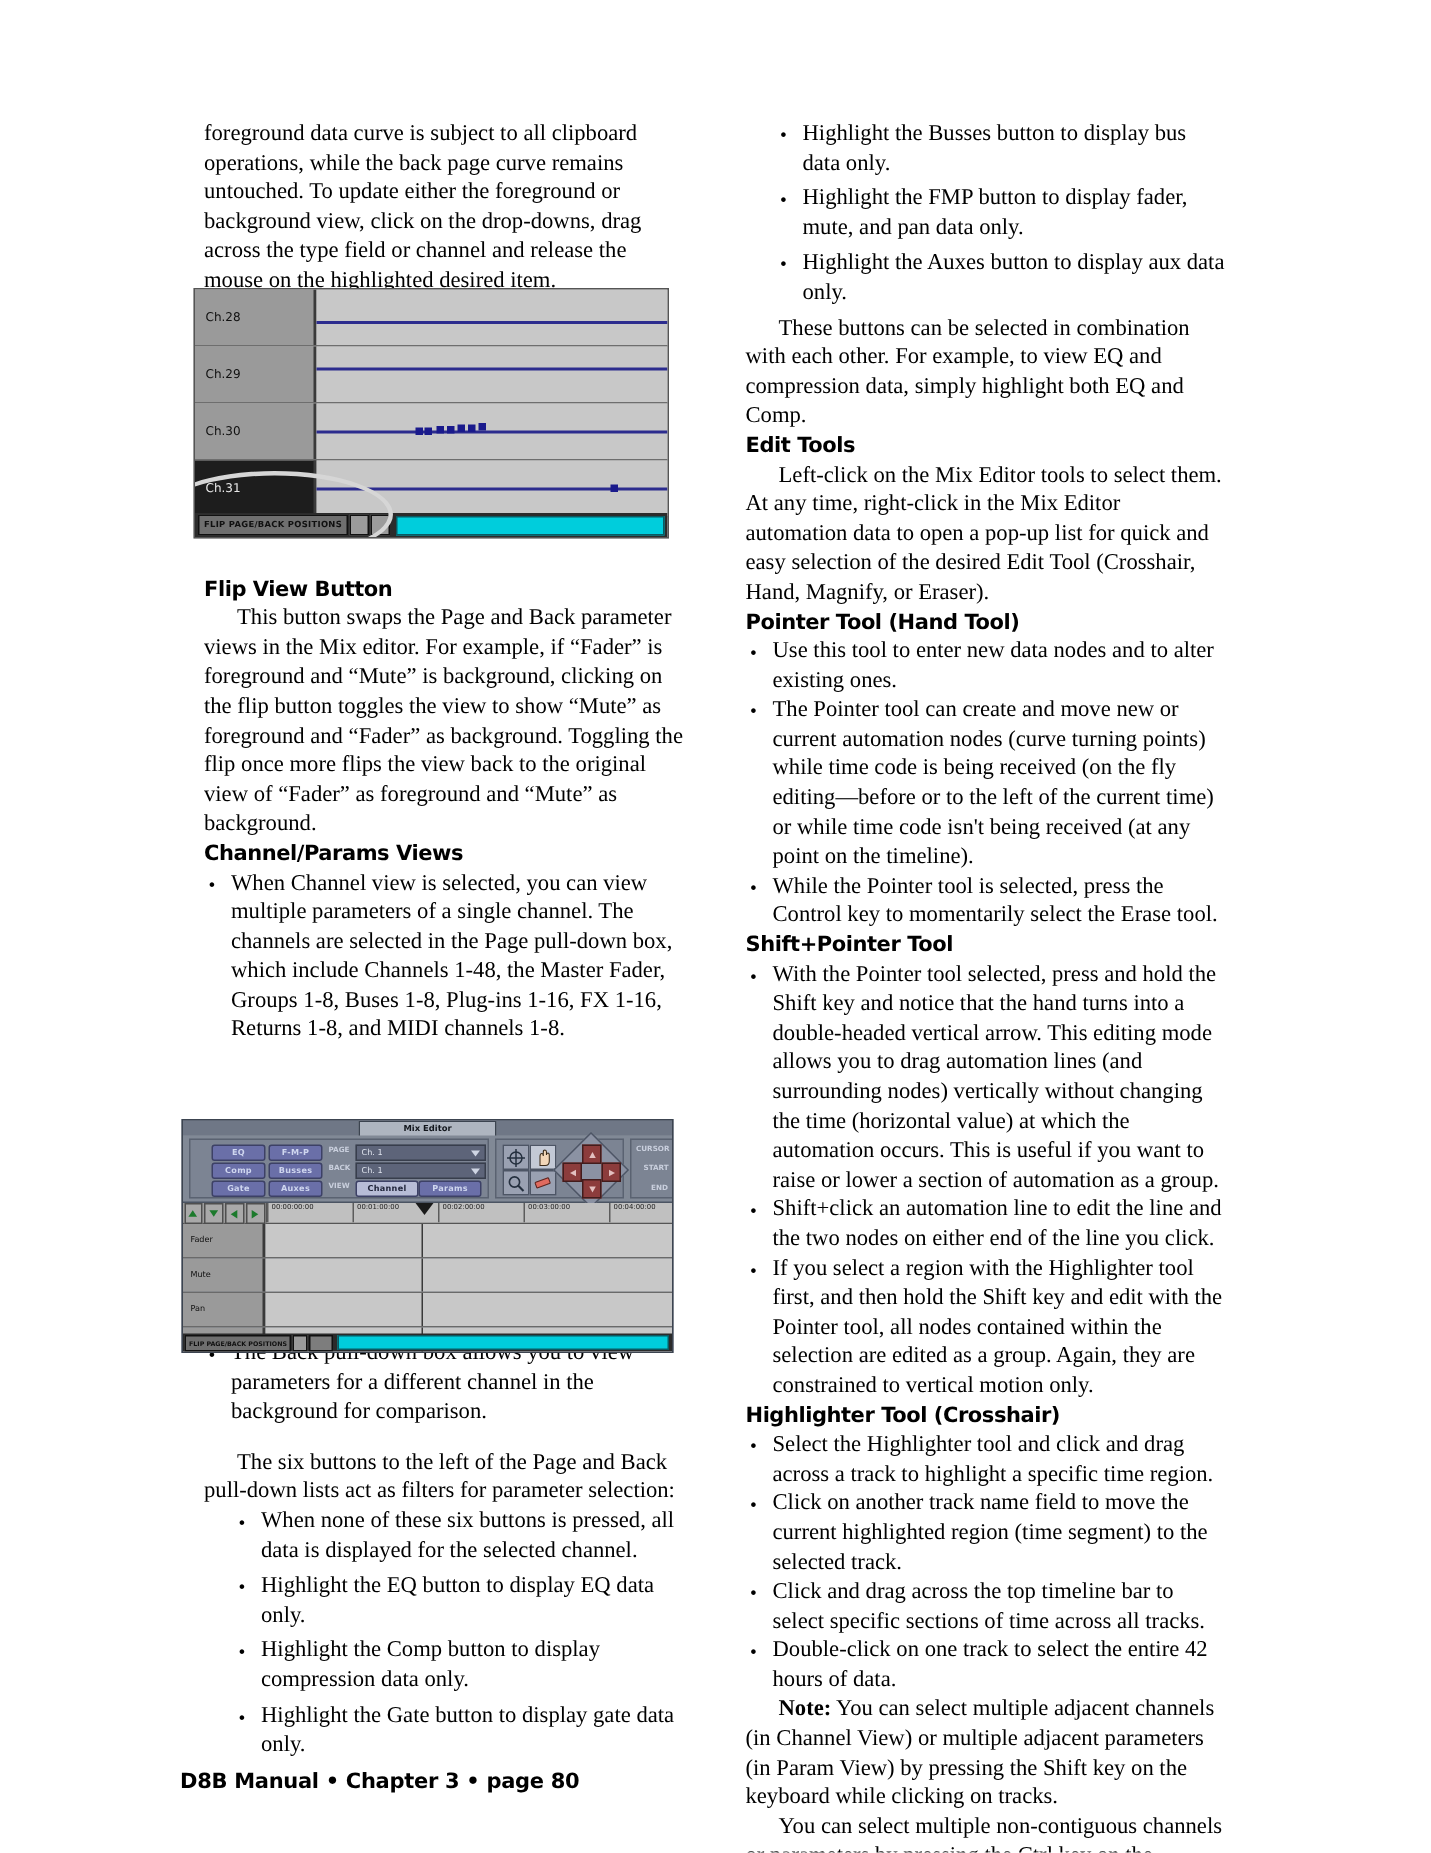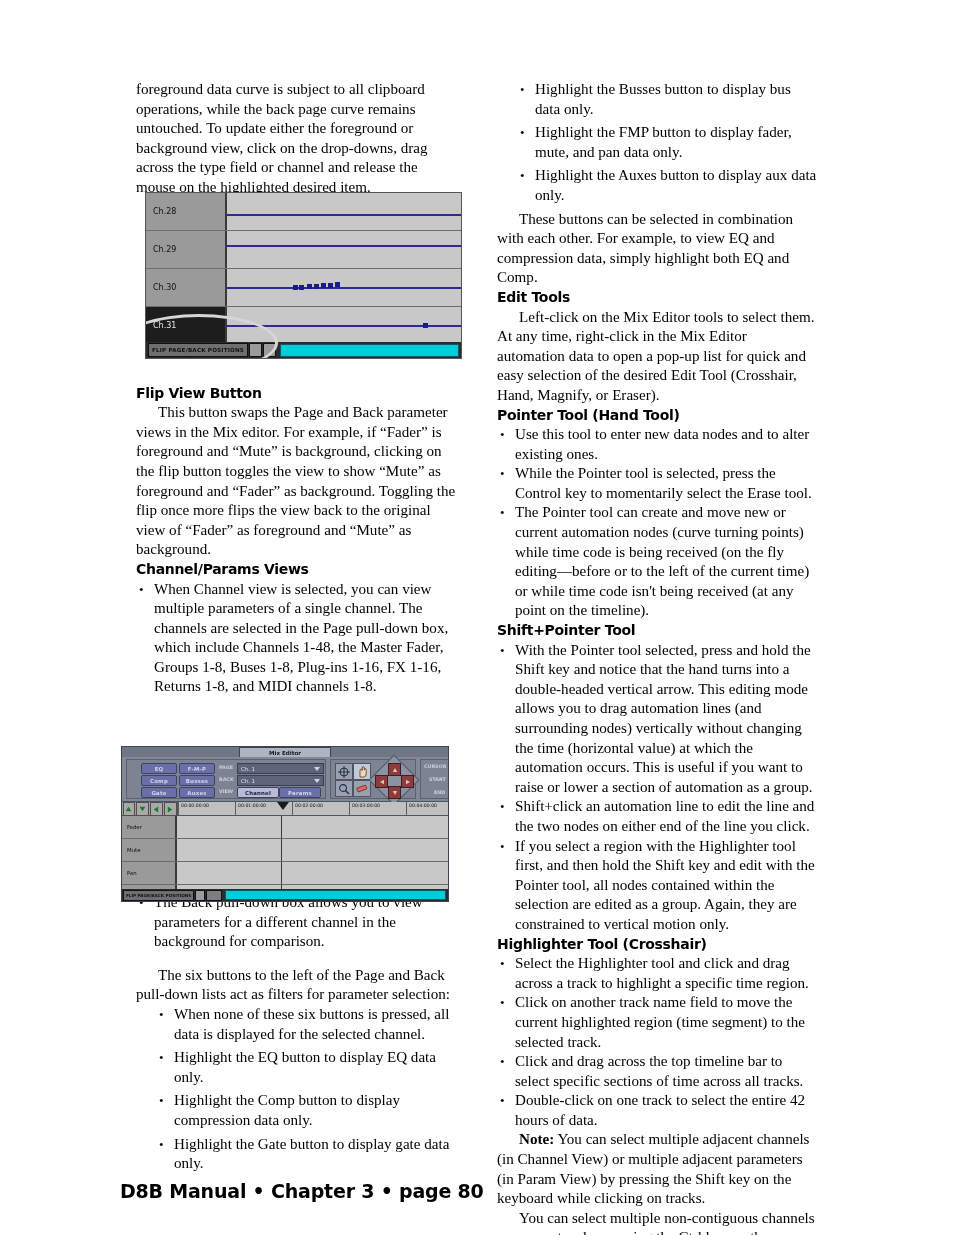--- a/index.html
+++ b/index.html
@@ -71,29 +71,29 @@
     padding-left: 18px;
     margin-left: 20px;
   }
   ul.bullets.spaced > li { margin-bottom: 4px; }
 
   .footer {
     position: absolute;
     left: 120px;
     top: 1180px;
     font-family: "DejaVu Sans", sans-serif;
-    font-size: 19px;
+    font-size: 14px;
     font-weight: bold;
     letter-spacing: -0.2px;
   }
 
   
   .fig1 {
     position: absolute;
-    left: 145px;
+    left: 129px;
     top: 192px;
     width: 317px;
     height: 167px;
     background: #c8c8c8;
     border: 1px solid #555;
     box-sizing: border-box;
     overflow: hidden;
   }
   .fig1 .chrow {
     position: relative;
@@ -447,22 +447,22 @@
     </ul>
 
     <p class="body-text indent">These buttons can be selected in combination with each other. For example, to view EQ and compression data, simply highlight both EQ and Comp.</p>
 
     <h3 class="head">Edit Tools</h3>
     <p class="body-text indent">Left-click on the Mix Editor tools to select them. At any time, right-click in the Mix Editor automation data to open a pop-up list for quick and easy selection of the desired Edit Tool (Crosshair, Hand, Magnify, or Eraser).</p>
 
     <h3 class="head">Pointer Tool (Hand Tool)</h3>
     <ul class="bullets">
       <li>Use this tool to enter new data nodes and to alter existing ones.</li>
+      <li>The Pointer tool can create and move new or current automation nodes (curve turning points) while time code is being received (on the fly editing—before or to the left of the current time) or while time code isn't being received (at any point on the timeline).</li>
       <li>While the Pointer tool is selected, press the Control key to momentarily select the Erase tool.</li>
-      <li>The Pointer tool can create and move new or current automation nodes (curve turning points) while time code is being received (on the fly editing—before or to the left of the current time) or while time code isn't being received (at any point on the timeline).</li>
     </ul>
 
     <h3 class="head">Shift+Pointer Tool</h3>
     <ul class="bullets">
       <li>With the Pointer tool selected, press and hold the Shift key and notice that the hand turns into a double-headed vertical arrow. This editing mode allows you to drag automation lines (and surrounding nodes) vertically without changing the time (horizontal value) at which the automation occurs. This is useful if you want to raise or lower a section of automation as a group.</li>
       <li>Shift+click an automation line to edit the line and the two nodes on either end of the line you click.</li>
       <li>If you select a region with the Highlighter tool first, and then hold the Shift key and edit with the Pointer tool, all nodes contained within the selection are edited as a group. Again, they are constrained to vertical motion only.</li>
     </ul>
 
     <h3 class="head">Highlighter Tool (Crosshair)</h3>

